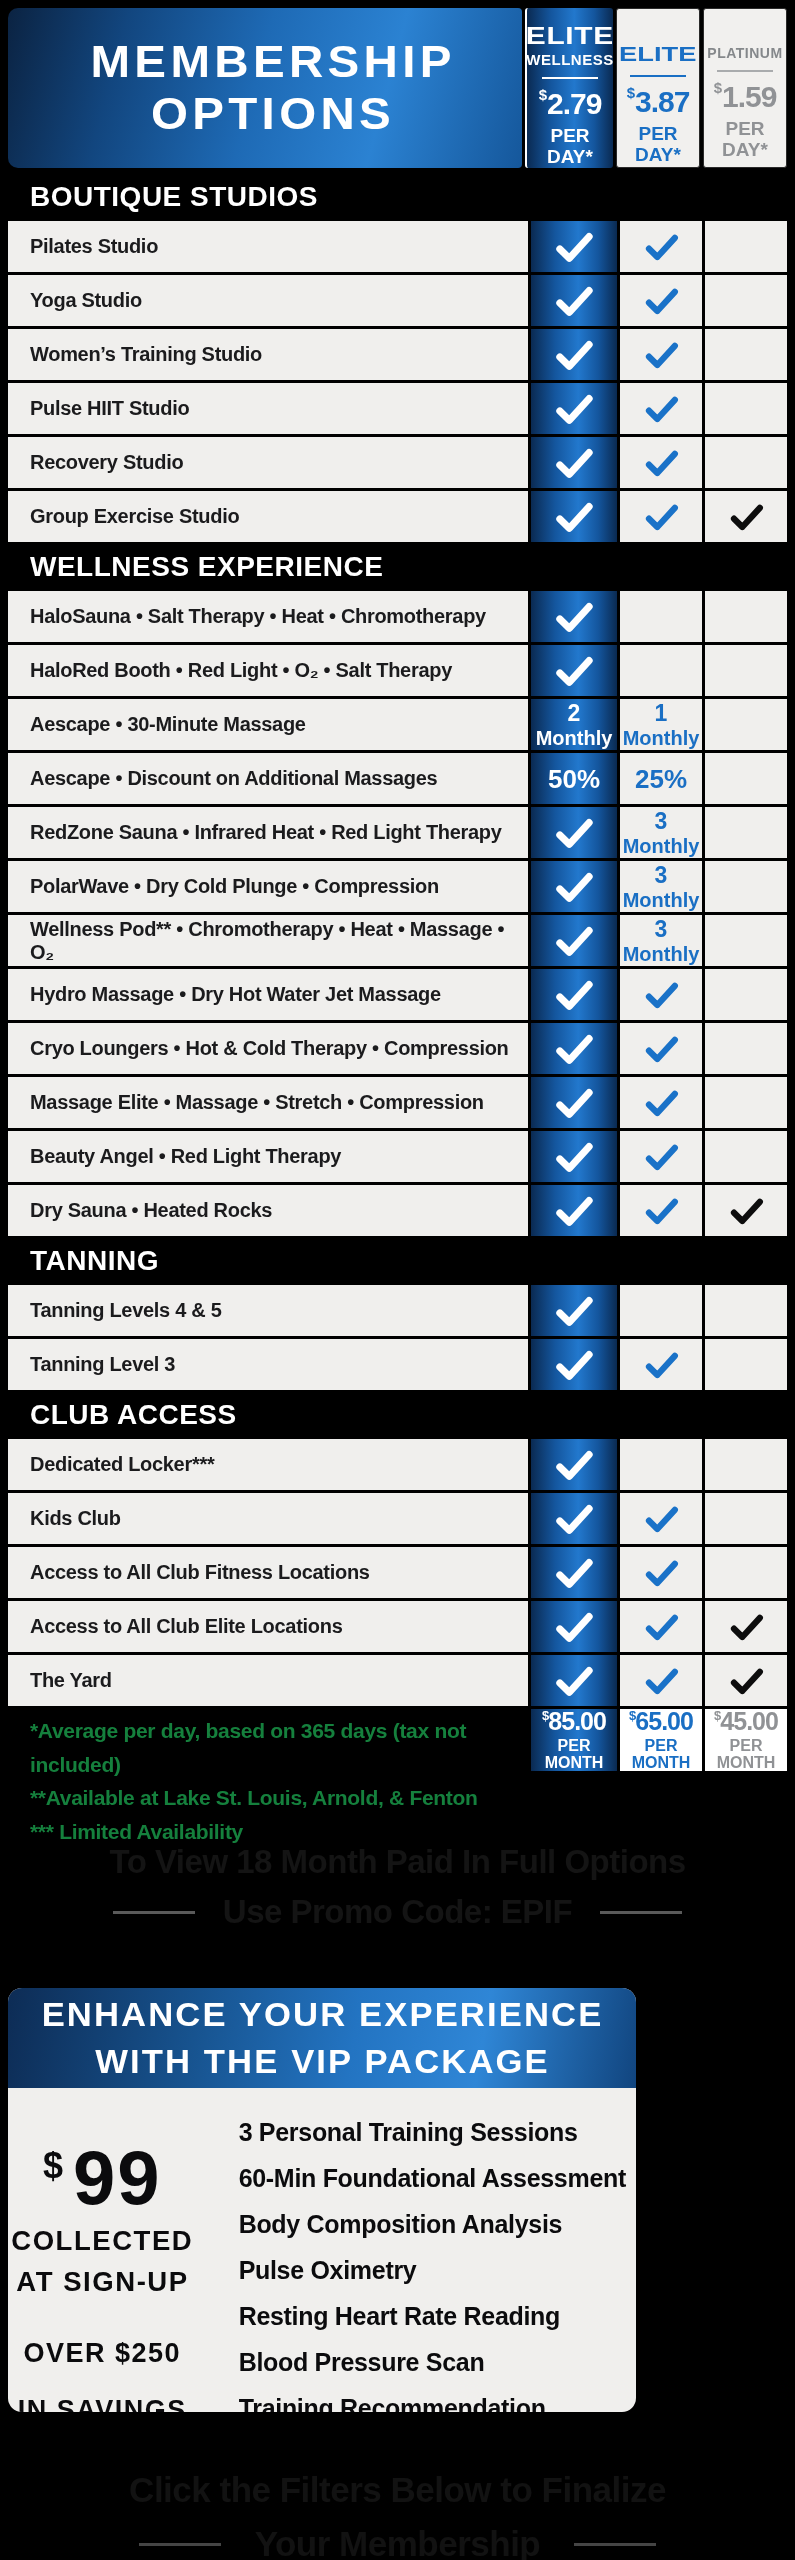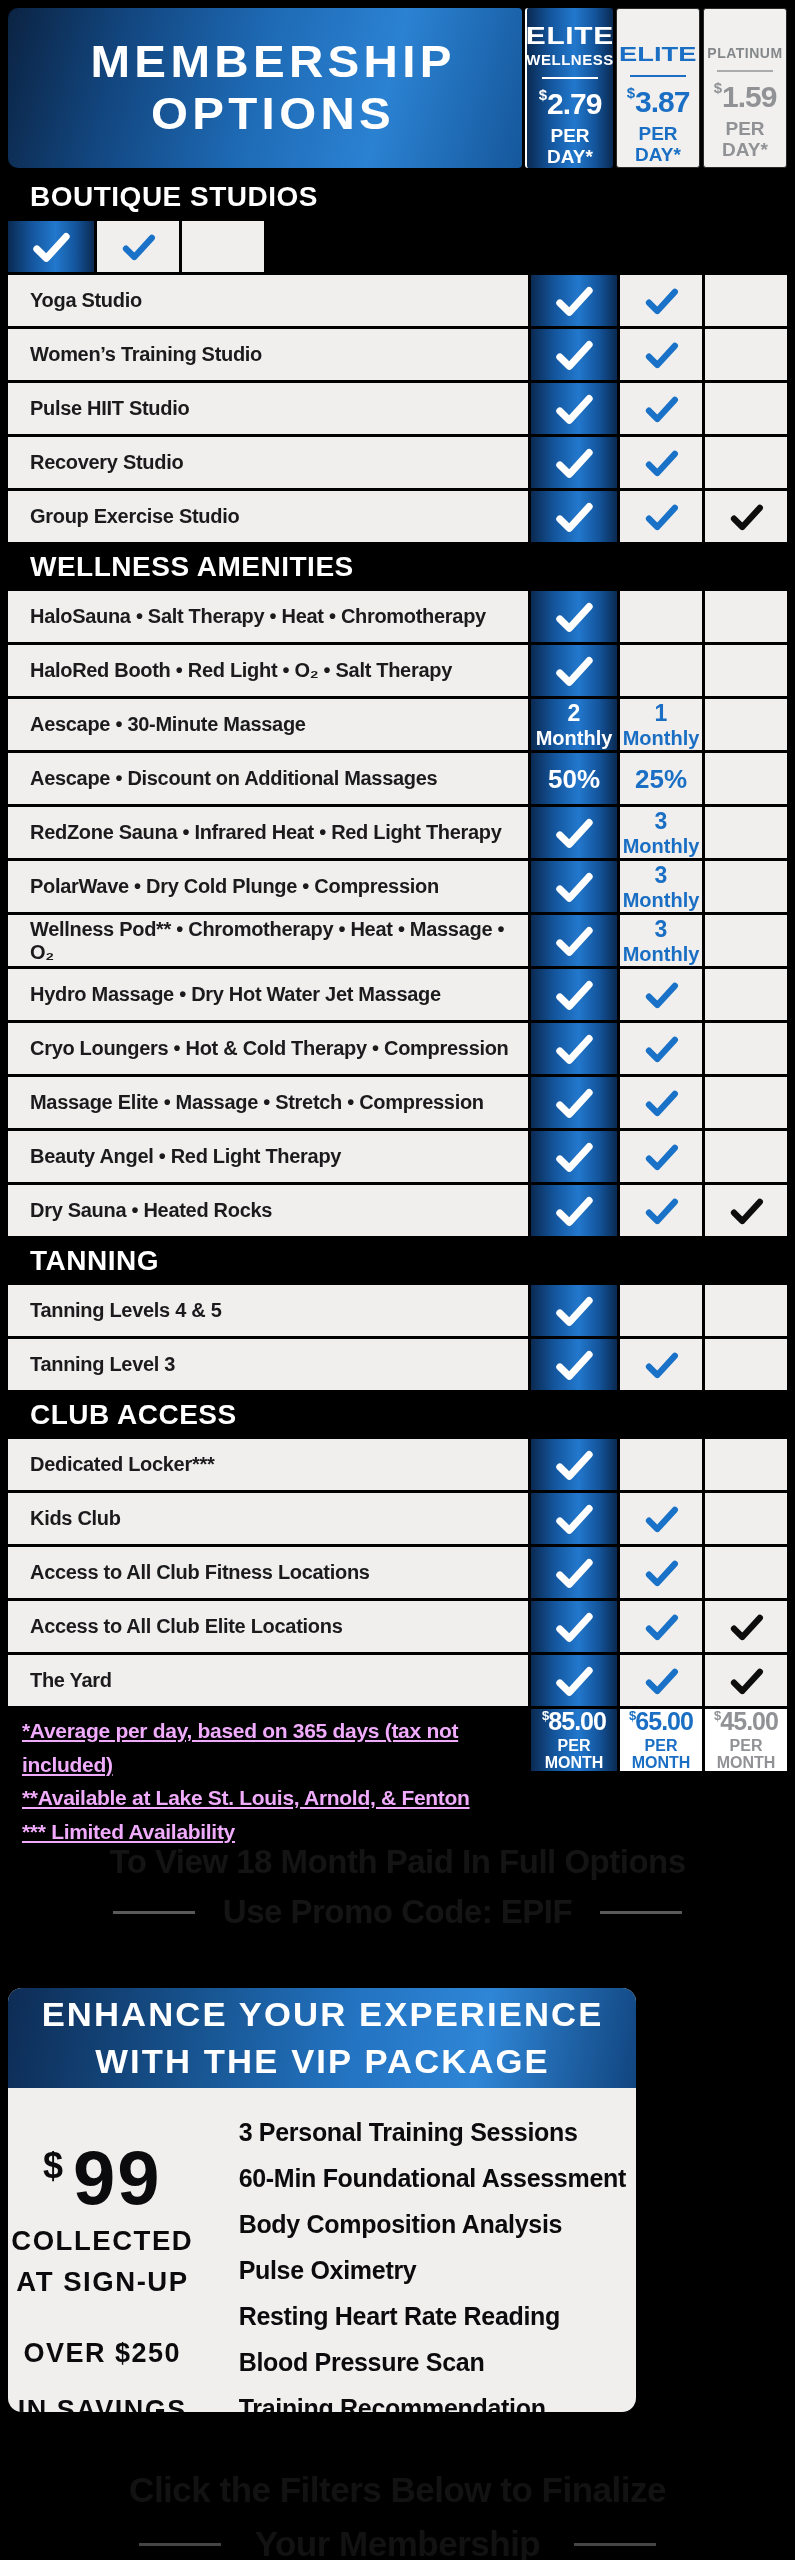--- a/index.html
+++ b/index.html
@@ -50,22 +50,22 @@
   .vval.big{font-size:26px;}
 
   
   .mrow{position:absolute;top:1709px;left:8px;width:779px;display:flex;justify-content:flex-end;gap:3px;}
   .mbox{width:82px;height:62px;display:flex;flex-direction:column;align-items:center;justify-content:center;
      text-align:center;background:#ffffff;}
   .mbox.blue{width:86px;background:linear-gradient(90deg,#0a2a52,#14569e 28%,#2278cd 55%,#14569e 78%,#0a2a52);color:#fff;}
   .mprice{font-weight:900;font-size:25px;letter-spacing:-1px;line-height:1;white-space:nowrap;}
   .mprice sup{font-size:13px;vertical-align:10px;}
   .mper{font-weight:900;font-size:16px;line-height:1.08;margin-top:3px;}
-  .fnotes{position:absolute;top:1714px;left:22px;width:490px;color:#f0abfc;
-     font-size:21px;font-weight:700;line-height:1.6;letter-spacing:-.3px;text-decoration:underline;}
+  .fnotes{position:absolute;top:1714px;left:30px;width:490px;color:#15803d;
+     font-size:21px;font-weight:700;line-height:1.6;letter-spacing:-.3px;}
 
   
   .promo{position:absolute;top:1843px;left:0;width:795px;text-align:center;color:#141414;}
   .promo-l1{font-size:33px;font-weight:900;letter-spacing:-.5px;}
   .promo-l2row{margin-top:12px;display:flex;align-items:center;justify-content:center;gap:28px;}
   .promo-l2{font-size:33px;font-weight:900;letter-spacing:-.5px;}
   .dash{width:82px;height:3px;background:#5a5a5a;}
   .dash.dark{background:#454545;}
 
   
@@ -121,20 +121,21 @@
       <div class="logo-plat">PLATINUM</div>
       <div class="div-line dl-g"></div>
       <div class="price-big c-gray"><sup>$</sup><span>1.59</span></div>
       <div class="per c-gray"><span>PER</span><br><span>DAY*</span></div>
     </div>
   </div>
 
   <div class="table" id="table-root">
       <div class="t-sec">BOUTIQUE STUDIOS</div>
       <div class="t-row">
+        <div class="cell cell-label">Pilates Studio</div>
         <div class="cell cv col0">
           <svg class="chk chk0" viewBox="0 0 44 36">
             <path d="M7 20 L17 30 L38 7" fill="none" stroke="currentColor" stroke-width="7.5" stroke-linecap="round" stroke-linejoin="round"></path>
           </svg>
         </div>
         <div class="cell cv col1">
           <svg class="chk chk1" viewBox="0 0 44 36">
             <path d="M7 20 L17 30 L38 7" fill="none" stroke="currentColor" stroke-width="7.5" stroke-linecap="round" stroke-linejoin="round"></path>
           </svg>
         </div>
@@ -207,21 +208,21 @@
           <svg class="chk chk1" viewBox="0 0 44 36">
             <path d="M7 20 L17 30 L38 7" fill="none" stroke="currentColor" stroke-width="7.5" stroke-linecap="round" stroke-linejoin="round"></path>
           </svg>
         </div>
         <div class="cell cv col2">
           <svg class="chk chk2" viewBox="0 0 44 36">
             <path d="M7 20 L17 30 L38 7" fill="none" stroke="currentColor" stroke-width="7.5" stroke-linecap="round" stroke-linejoin="round"></path>
           </svg>
         </div>
       </div>
-      <div class="t-sec">WELLNESS AMENITIES</div>
+      <div class="t-sec">WELLNESS EXPERIENCE</div>
       <div class="t-row">
         <div class="cell cell-label">HaloSauna • Salt Therapy • Heat • Chromotherapy</div>
         <div class="cell cv col0">
           <svg class="chk chk0" viewBox="0 0 44 36">
             <path d="M7 20 L17 30 L38 7" fill="none" stroke="currentColor" stroke-width="7.5" stroke-linecap="round" stroke-linejoin="round"></path>
           </svg>
         </div>
         <div class="cell cv col1"></div>
         <div class="cell cv col2"></div>
       </div>

